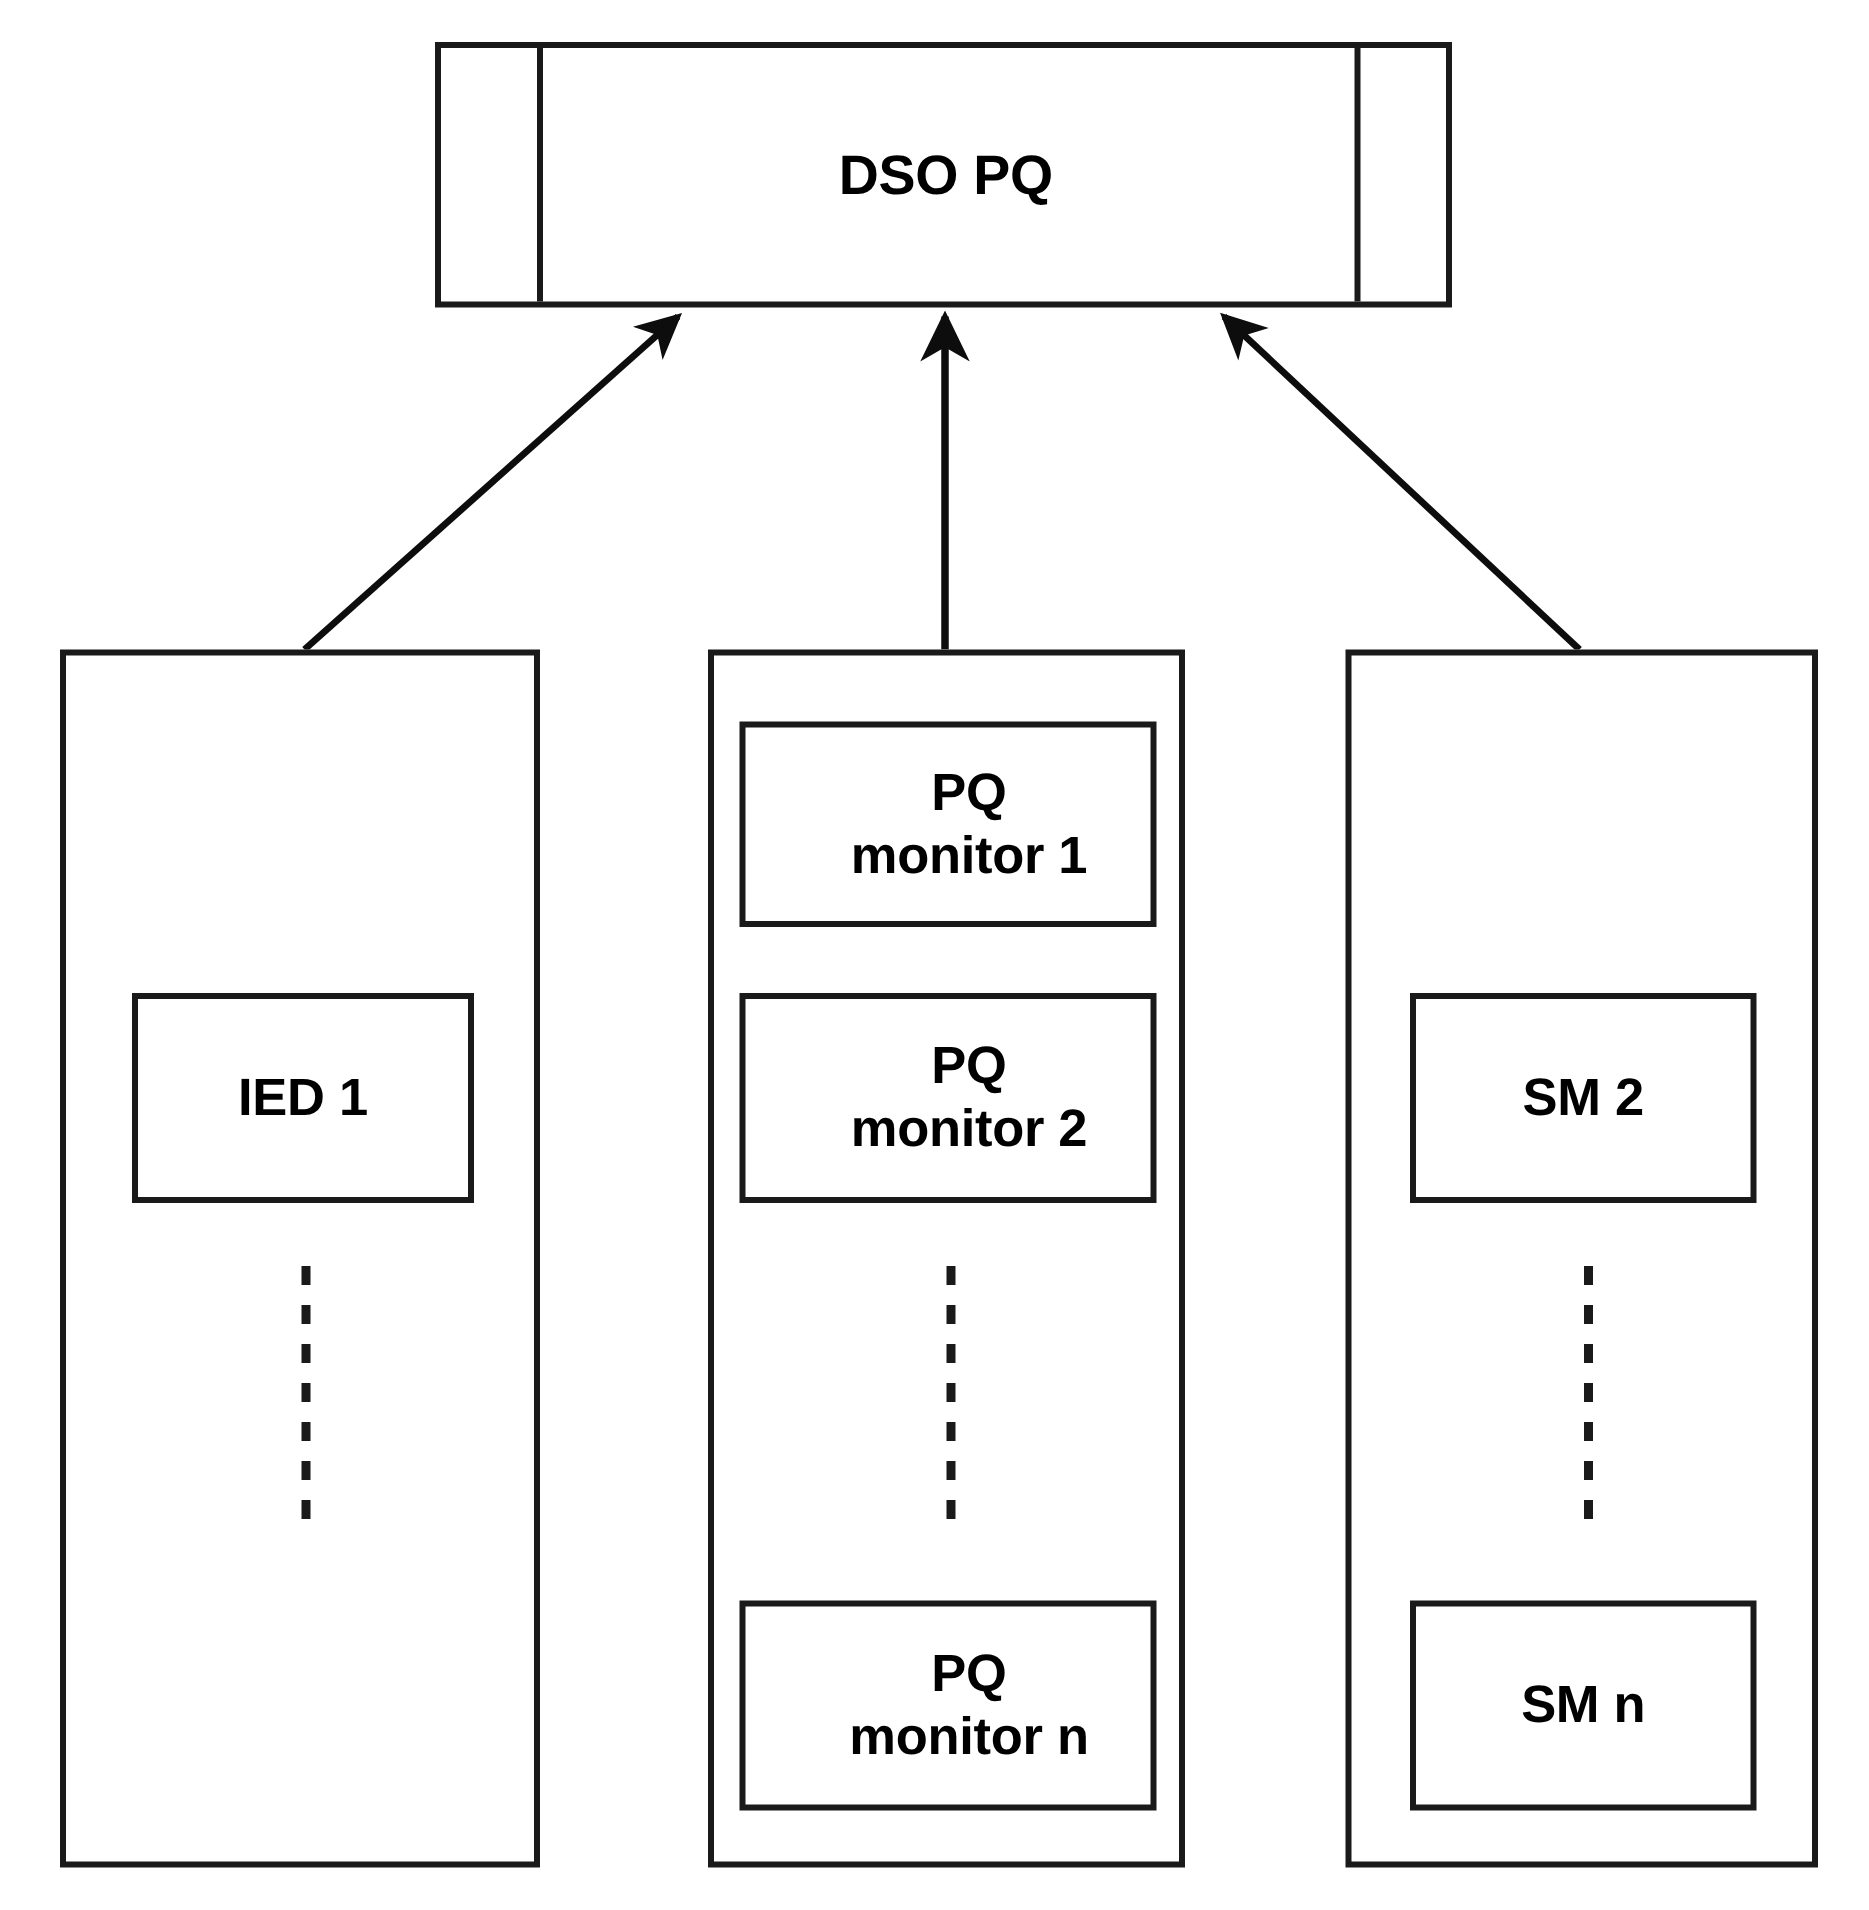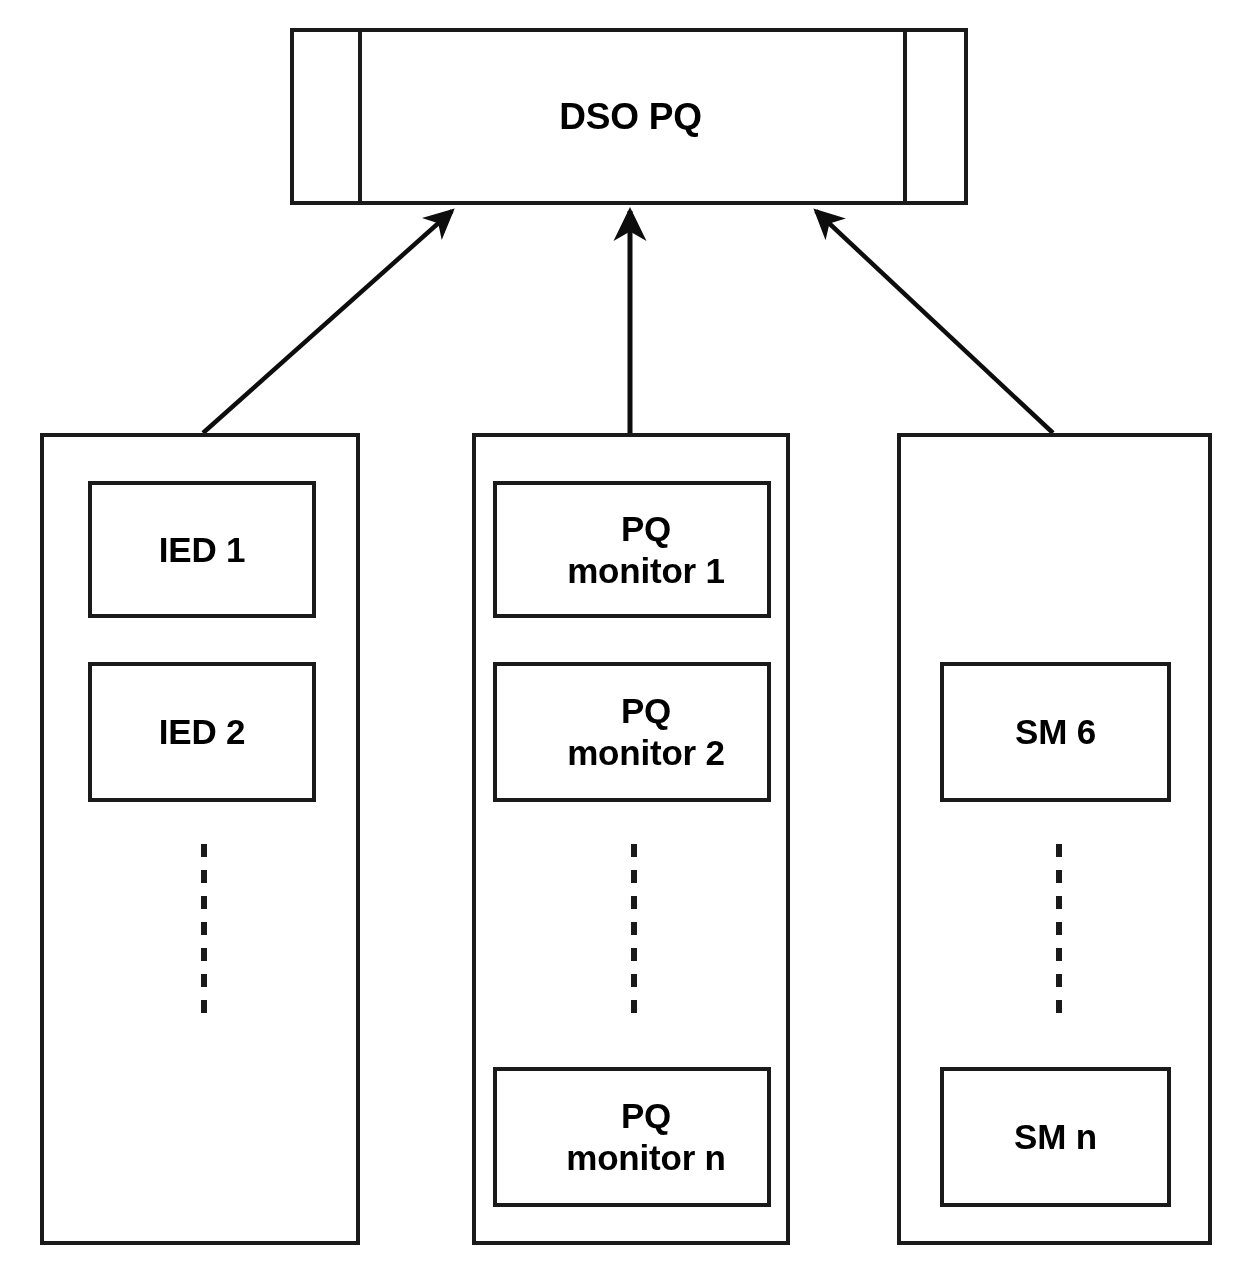--- a/index.html
+++ b/index.html
@@ -146,25 +146,22 @@
     </defs>
 
     <line x1="203" y1="433" x2="452" y2="211" stroke="#0d0d0d" stroke-width="4.5" marker-end="url(#arrowhead)"></line>
 
     <line x1="630" y1="433" x2="630" y2="211" stroke="#0d0d0d" stroke-width="5" marker-end="url(#arrowhead)"></line>
 
     <line x1="1053" y1="433" x2="816" y2="211" stroke="#0d0d0d" stroke-width="4.5" marker-end="url(#arrowhead)"></line>
   </svg>
 
   <div class="group left">
-    <div class="node slot-1">
+    <div class="node slot-2">
       <span class="node-text">IED 1</span>
-    </div>
-    <div class="node slot-2">
-      <span class="node-text">IED 2</span>
     </div>
     <div class="vdots"></div>
   </div>
 
   <div class="group middle">
     <div class="node slot-1">
       <span class="node-text">PQ
 monitor 1</span>
     </div>
     <div class="node slot-2">
@@ -173,21 +170,21 @@
     </div>
     <div class="vdots"></div>
     <div class="node slot-n">
       <span class="node-text">PQ
 monitor n</span>
     </div>
   </div>
 
   <div class="group right">
     <div class="node slot-2">
-      <span class="node-text">SM 6</span>
+      <span class="node-text">SM 2</span>
     </div>
     <div class="vdots"></div>
     <div class="node slot-n">
       <span class="node-text">SM n</span>
     </div>
   </div>
 
 </div>
 
 </body></html>

